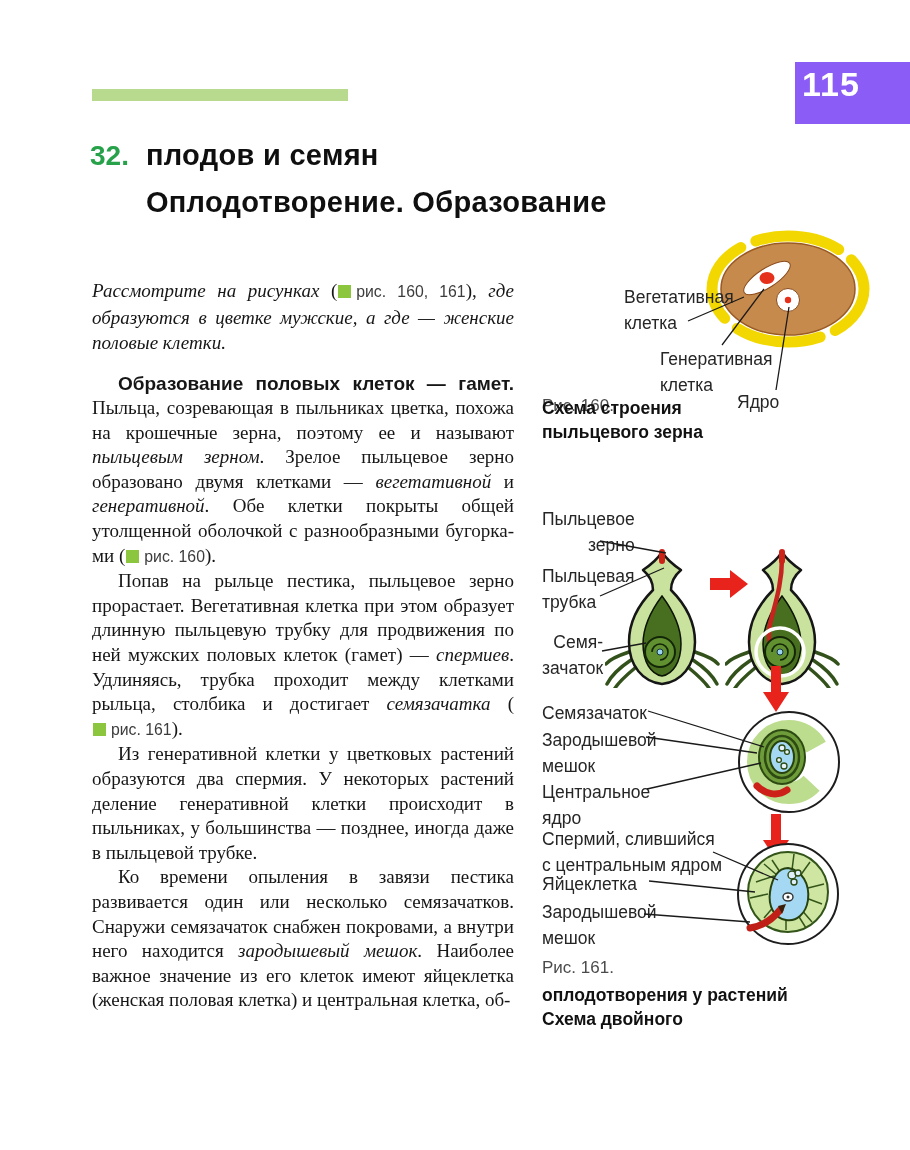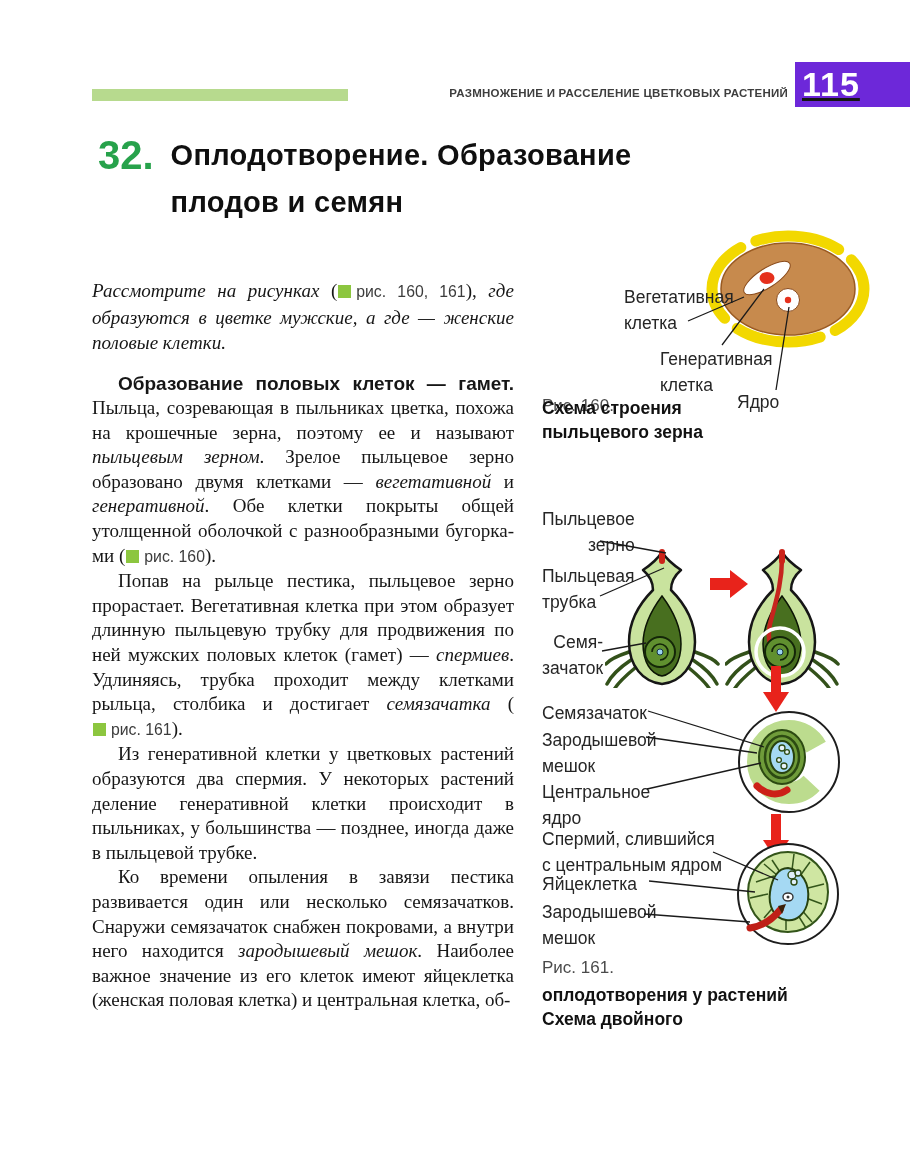--- a/index.html
+++ b/index.html
@@ -4,28 +4,28 @@
 <style>
   html,body{margin:0;padding:0;background:#ffffff;}
   .page{position:relative;width:910px;height:1150px;background:#ffffff;overflow:hidden;
         font-family:"Liberation Serif",serif;color:#161616;}
 
   
   .head-rule{position:absolute;left:92px;top:89px;width:256px;height:12px;background:#b7da8e;}
   .running{position:absolute;left:260px;top:87px;width:528px;text-align:right;
            font-family:"Liberation Sans",sans-serif;font-weight:bold;font-size:11.5px;
            color:#3e3e3e;letter-spacing:.25px;}
-  .pagebox{position:absolute;left:795px;top:62px;width:115px;height:45px;background:#6d28d9;text-decoration:underline;}
+  .pagebox{position:absolute;left:795px;top:62px;width:115px;height:62px;background:#8b5cf6;}
   .pagebox span{display:block;font-family:"Liberation Sans",sans-serif;font-weight:bold;
                 font-size:34px;color:#ffffff;line-height:44px;padding-left:7px;letter-spacing:1px;}
 
   
   .title{position:absolute;left:90px;top:132px;display:flex;gap:17px;
          font-family:"Liberation Sans",sans-serif;font-weight:bold;}
-  .title .num{font-size:40px;color:#27a24b;line-height:47px;margin-left:8px;}
+  .title .num{font-size:28px;color:#27a24b;line-height:47px;}
   .title .lines span{display:block;font-size:29px;color:#0f0f0f;line-height:47px;letter-spacing:.3px;}
 
   
   .leftcol{position:absolute;left:92px;top:278px;width:422px;font-size:19px;
            line-height:24.6px;text-align:justify;}
   .leftcol p{margin:0;text-indent:26px;}
   .leftcol p.intro{text-indent:0;margin-bottom:16px;font-style:italic;line-height:25.5px;}
   .seg-n{font-style:normal;}
   .seg-i{font-style:italic;}
   .seg-b{font-family:"Liberation Sans",sans-serif;font-weight:bold;font-size:19px;font-style:normal;}
@@ -45,30 +45,29 @@
   .abs{position:absolute;}
   svg{display:block;}
   .overlay{position:absolute;left:0;top:0;pointer-events:none;}
 </style>
 </head>
 <body>
 
 <div class="page">
 
   <div class="head-rule"></div>
-  <div class="running">РАЗМНОЖЕНИЕ И РАССЕЛЕНИЕ ЦВЕТКОВЫХ РАСТЕНИЙ</div>
   <div class="pagebox">
     <span>115</span>
   </div>
 
   <div class="title">
     <span class="num">32.</span>
     <span class="lines">
+      <span>плодов и семян</span>
       <span>Оплодотворение. Образование</span>
-      <span>плодов и семян</span>
     </span>
   </div>
 
   <div class="leftcol">
     <p class="intro"><span class="seg-i">Рассмотрите на рисунках </span><span class="seg-n">(</span><span class="figref"><span class="figsq"></span><span class="figtext">рис. 160, 161</span></span><span class="seg-n">),</span><span class="seg-i"> где образуются в цветке мужские, а где — женские половые клетки.</span></p>
     <p><span class="seg-b">Образование половых клеток — га­мет. </span><span class="seg-n">Пыльца, созревающая в пыльниках цветка, похожа на крошечные зерна, по­этому ее и называют </span><span class="seg-i">пыльцевым зерном</span><span class="seg-n">. Зрелое пыльцевое зерно образовано двумя клетками — </span><span class="seg-i">вегетативной</span><span class="seg-n"> и </span><span class="seg-i">генератив­ной</span><span class="seg-n">. Обе клетки покрыты общей утолщен­ной оболочкой с разнообразными бугорка­ми (</span><span class="figref"><span class="figsq"></span><span class="figtext">рис. 160</span></span><span class="seg-n">).</span></p>
     <p><span class="seg-n">Попав на рыльце пестика, пыльцевое зерно прорастает. Вегетативная клетка при этом образует длинную пыльцевую трубку для продвижения по ней мужских половых клеток (гамет) — </span><span class="seg-i">спермиев</span><span class="seg-n">. Удли­няясь, трубка проходит между клетками рыльца, столбика и достигает </span><span class="seg-i">семязачат­ка</span><span class="seg-n"> (</span><span class="figref"><span class="figsq"></span><span class="figtext">рис. 161</span></span><span class="seg-n">).</span></p>
     <p><span class="seg-n">Из генеративной клетки у цветковых растений образуются два спермия. У неко­торых растений деление генеративной клетки происходит в пыльниках, у боль­шинства — позднее, иногда даже в пыль­цевой трубке.</span></p>
     <p><span class="seg-n">Ко времени опыления в завязи пестика развивается один или несколько семяза­чатков. Снаружи семязачаток снабжен по­кровами, а внутри него находится </span><span class="seg-i">зароды­шевый мешок</span><span class="seg-n">. Наиболее важное значение из его клеток имеют яйцеклетка (женская половая клетка) и центральная клетка, об-</span></p>
   </div>

